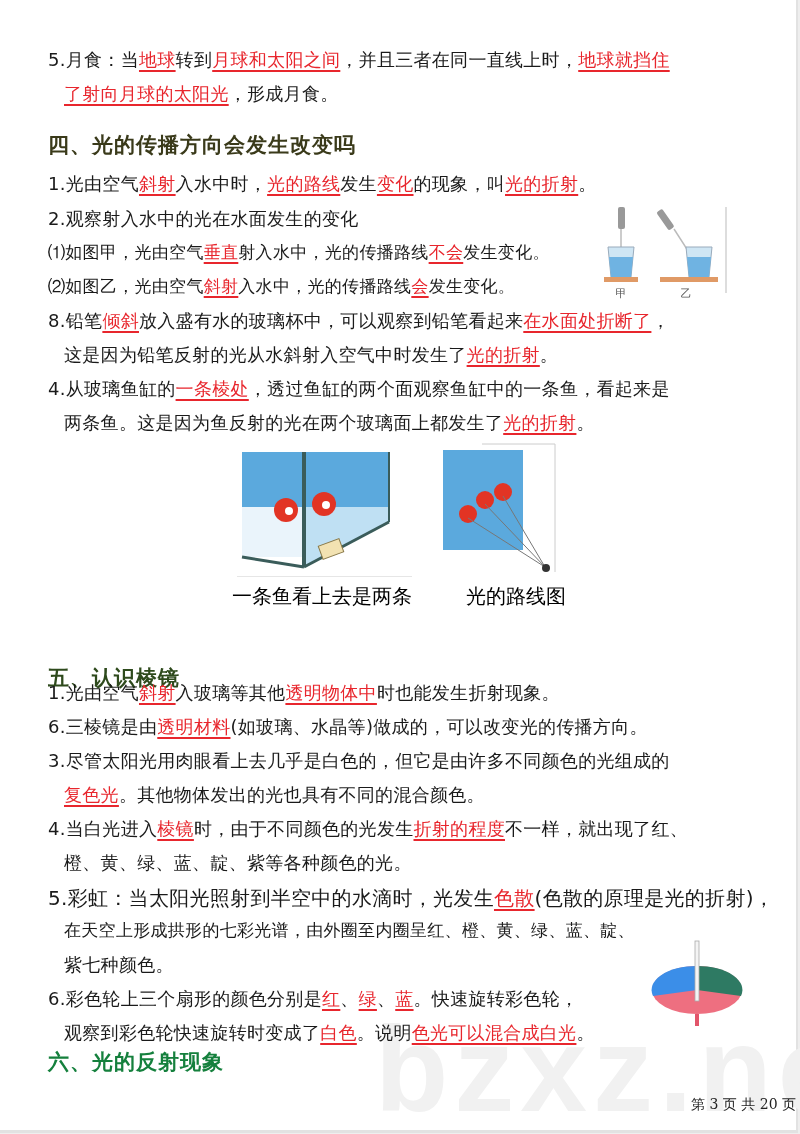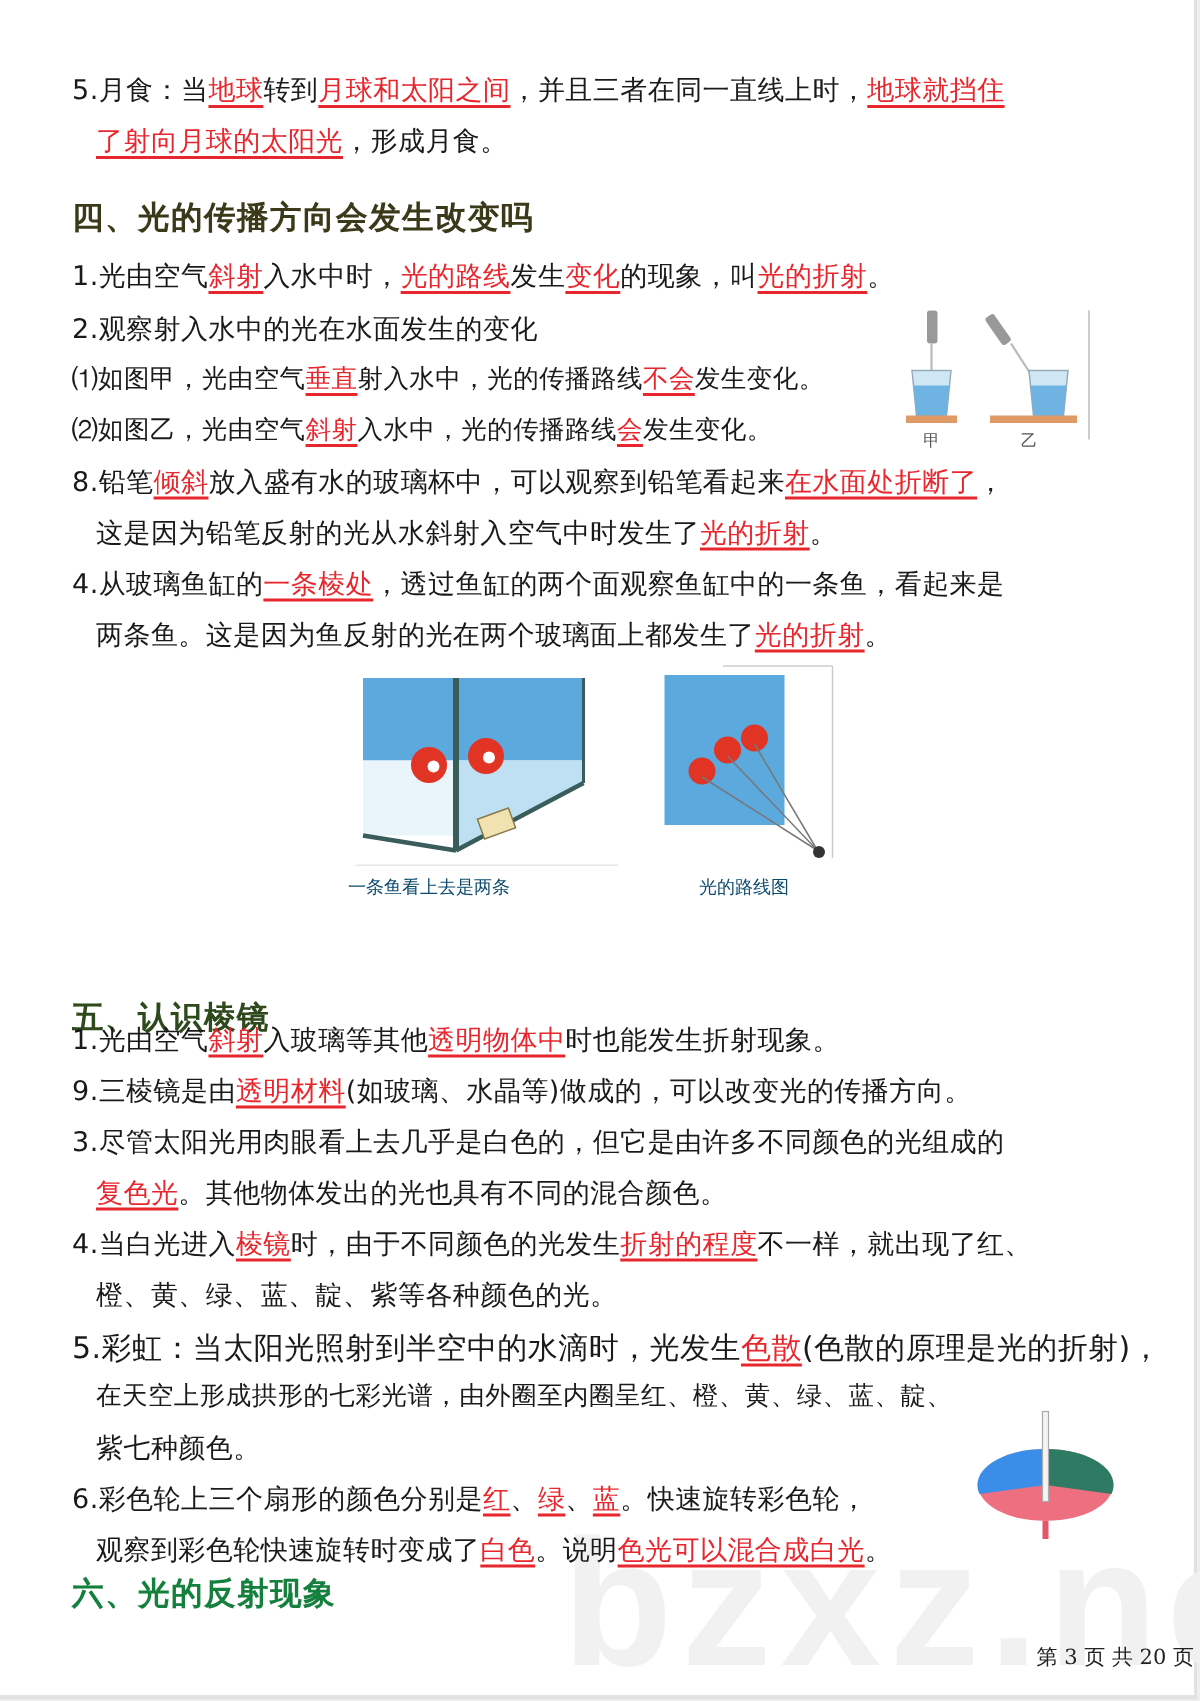--- a/index.html
+++ b/index.html
@@ -4,21 +4,21 @@
 <style>
   html, body { margin:0; padding:0; }
   body { width:800px; height:1134px; background:#eeeeee; font-family:"DejaVu Sans", sans-serif; overflow:hidden; }
   .page { position:absolute; left:0; top:0; width:796px; height:1130px; background:#ffffff; border-right:2px solid #e2e2e2; border-bottom:3px solid #e2e2e2; }
   .line { position:absolute; left:48px; font-size:18px; color:#1a1a1a; white-space:nowrap; letter-spacing:0.3px; }
   .indent { left:64px; }
   .hl { color:#e8262d; text-decoration:underline; text-decoration-color:#e8262d; text-underline-offset:4px; text-decoration-thickness:1.5px; }
   .h4 { position:absolute; left:48px; font-size:21px; font-weight:bold; letter-spacing:1px; }
   .watermark { position:absolute; left:375px; top:1000px; font-family:"Liberation Sans", sans-serif; font-weight:bold; font-size:120px; color:#f1f1f1; letter-spacing:6px; z-index:0; }
   .content { position:relative; z-index:1; }
-  .caption { position:absolute; font-size:12px; color:#0c4a6e; }
+  .caption { position:absolute; font-size:20px; color:#000000; }
   .footer { position:absolute; top:1096px; left:0; width:796px; text-align:right; font-size:14px; color:#222; font-family:"DejaVu Serif", serif; }
 </style>
 </head>
 <body>
 
 <div class="page">
   <div class="watermark">bzxz.net</div>
   <div class="content">
 
   <div class="line" style="top:48px">
@@ -101,21 +101,21 @@
     <line x1="28" y1="76" x2="105" y2="125" stroke="#777" stroke-width="1"></line>
     <circle cx="106" cy="126" r="4" fill="#333"></circle>
   </svg>
   <div class="caption" style="left:466px;top:583px">光的路线图</div>
 
   <div class="h4" style="top:664px;color:#2e4a1c">五、认识棱镜</div>
   <div class="line" style="top:681px">
     <span>1.光由空气</span><span class="hl">斜射</span><span>入玻璃等其他</span><span class="hl">透明物体中</span><span>时也能发生折射现象。</span>
   </div>
   <div class="line" style="top:715px">
-    <span>9.三棱镜是由</span><span class="hl">透明材料</span><span>(如玻璃、水晶等)做成的，可以改变光的传播方向。</span>
+    <span>6.三棱镜是由</span><span class="hl">透明材料</span><span>(如玻璃、水晶等)做成的，可以改变光的传播方向。</span>
   </div>
   <div class="line" style="top:749px">3.尽管太阳光用肉眼看上去几乎是白色的，但它是由许多不同颜色的光组成的</div>
   <div class="line indent" style="top:783px">
     <span class="hl">复色光</span><span>。其他物体发出的光也具有不同的混合颜色。</span>
   </div>
   <div class="line" style="top:817px">
     <span>4.当白光进入</span><span class="hl">棱镜</span><span>时，由于不同颜色的光发生</span><span class="hl">折射的程度</span><span>不一样，就出现了红、</span>
   </div>
   <div class="line indent" style="top:851px">橙、黄、绿、蓝、靛、紫等各种颜色的光。</div>
   <div class="line" style="top:885px;font-size:20px">

